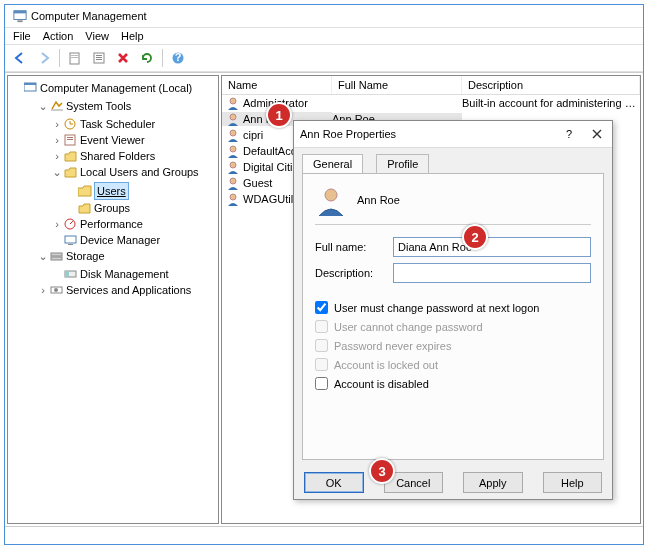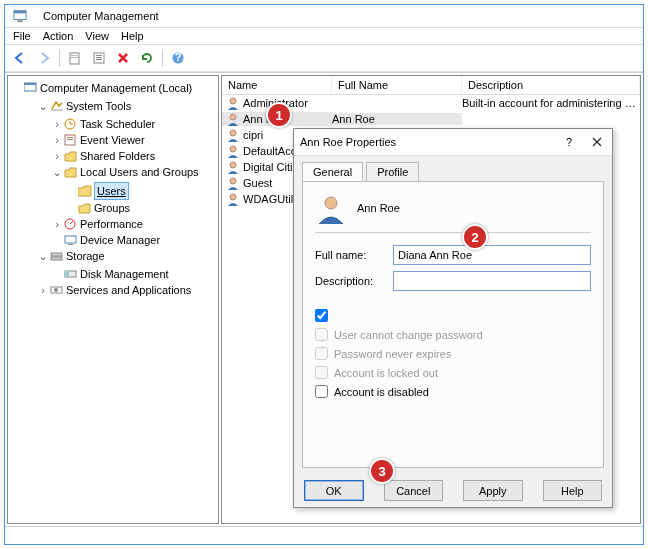--- a/index.html
+++ b/index.html
@@ -1,18 +1,18 @@
 <!DOCTYPE html>
 <html><head>
 <meta charset="utf-8">
 <style>
   * { box-sizing: border-box; font-family: "Segoe UI", Tahoma, sans-serif; font-size: 11px; }
   body { margin: 0; padding: 4px; background: #fff; }
   .window { border: 1px solid #4a90d9; width: 640px; height: 541px; background: #fff; display: flex; flex-direction: column; }
-  .titlebar { background: #fff; padding: 4px 8px; border-bottom: 1px solid #e0e0e0; display:flex; align-items:center; gap:16px; }
+  .titlebar { background: #fff; padding: 4px 8px; border-bottom: 1px solid #e0e0e0; display:flex; align-items:center; gap:4px; }
   .titlebar .icon { width:14px; height:14px; }
   .menubar { display: flex; gap: 12px; padding: 2px 8px; }
   .menubar span { cursor: default; }
   .toolbar { display: flex; gap: 2px; padding: 2px 4px; border-top:1px solid #e0e0e0; border-bottom:1px solid #e0e0e0; align-items:center; }
   .tbtn { width:22px; height:22px; display:flex; align-items:center; justify-content:center; border:1px solid transparent; }
   .sep { width:1px; height:18px; background:#ccc; margin:0 2px; }
   .content { flex:1; display:flex; border-top:1px solid #ccc; overflow:hidden; }
   .tree { width:212px; border:1px solid #888; margin:2px; padding:4px 2px; overflow:auto; background:#fff; }
   .tree ul { list-style:none; margin:0; padding-left:14px; }
   .tree li { white-space:nowrap; line-height:16px; cursor:default; display:flex; flex-wrap:wrap; align-items:center; gap:2px; }
@@ -23,25 +23,25 @@
   .listpanel { flex:1; border:1px solid #888; margin:2px 2px 2px 0; background:#fff; position:relative; overflow:hidden; }
   .listhead { display:flex; border-bottom:1px solid #ddd; background:#fff; }
   .listhead div { padding:3px 6px; border-right:1px solid #eee; }
   .col1 { width:110px; } .col2 { width:130px; } .col3 { flex:1; }
   .listrow { display:flex; align-items:center; padding:1px 0; }
   .listrow .c1 { width:110px; padding-left:4px; display:flex; align-items:center; gap:3px;}
   .listrow .c2 { width:130px; } .listrow .c3 { flex:1; overflow:hidden; text-overflow:ellipsis; white-space:nowrap; padding-right:4px;}
   .listrow.selrow .c1, .listrow.selrow .c2, .listrow.selrow .c3 { background:#e6e6e6; }
   .usericon { width:14px; height:14px; }
   
-  .dialog { position:absolute; left:71px; top:52px; width:320px; height:380px; background:#f0f0f0; border:1px solid #888; box-shadow:2px 2px 6px rgba(0,0,0,.25); display:flex; flex-direction:column; }
+  .dialog { position:absolute; left:71px; top:44px; width:320px; height:380px; background:#f0f0f0; border:1px solid #888; box-shadow:2px 2px 6px rgba(0,0,0,.25); display:flex; flex-direction:column; }
   .dlg-title { display:flex; align-items:center; justify-content:space-between; padding:4px 6px; background:#fff; border-bottom:1px solid #ddd; }
   .dlg-title .r { display:flex; gap:10px; }
   .closebtn, .helpbtn { width:18px; height:18px; display:flex; align-items:center; justify-content:center; }
-  .tabs { display:flex; padding:6px 8px 0 8px; gap:4px; }
+  .tabs { display:flex; padding:6px 8px 0 8px; gap:14px; }
   .tab { padding:3px 10px; border:1px solid #bbb; border-bottom:none; background:#f0f0f0; margin-right:-1px; cursor:default; }
   .tab.active { background:#fcfcfc; position:relative; z-index:2; }
   .tabbody { flex:1; margin:0 8px 6px 8px; background:#fcfcfc; border:1px solid #bbb; padding:10px 12px; display:flex; flex-direction:column; gap:6px; }
   .userrow { display:flex; align-items:center; gap:10px; padding-bottom:8px; border-bottom:1px solid #ccc; margin-bottom:6px;}
   .fld { display:flex; align-items:center; gap:8px; }
   .fld label { width:70px; }
   .fld input[type=text] { flex:1; border:1px solid #7a9ecb; padding:2px 4px; font-size:11px; height:20px; }
   .chk { display:flex; align-items:center; gap:6px; }
   .chk.disabled { color:#9a9a9a; }
   .chk input { margin:0; }
@@ -394,20 +394,21 @@
             <label>Full name:</label>
             <input type="text" value="Diana Ann Roe" style="">
           </div>
           <div class="fld">
             <label>Description:</label>
             <input type="text" value="" style="">
           </div>
           <div style="height:6px"></div>
           <div class="chk">
               <input type="checkbox" checked="" style="">
+              <span>User must change password at next logon</span>
             </div>
           <div class="chk disabled">
               <input type="checkbox" disabled="" style="">
               <span>User cannot change password</span>
             </div>
           <div class="chk disabled">
               <input type="checkbox" disabled="" style="">
               <span>Password never expires</span>
             </div>
           <div class="chk disabled">

